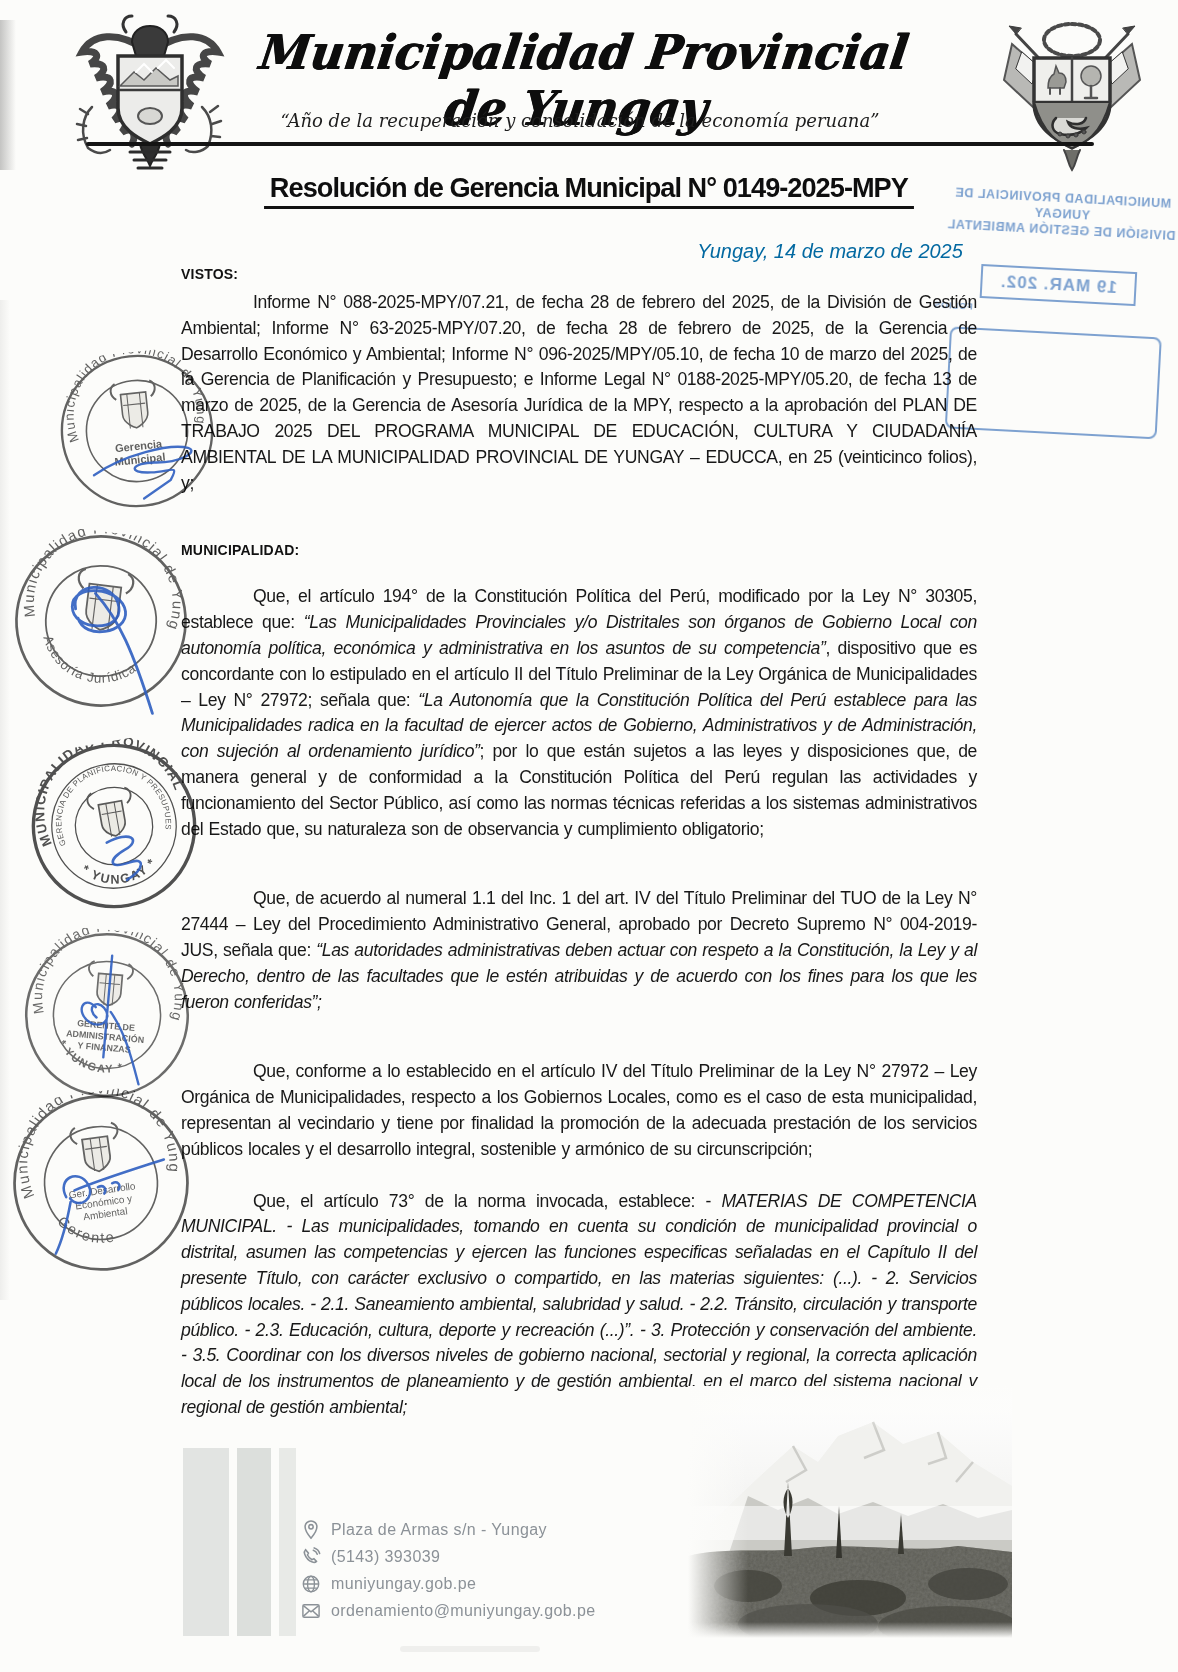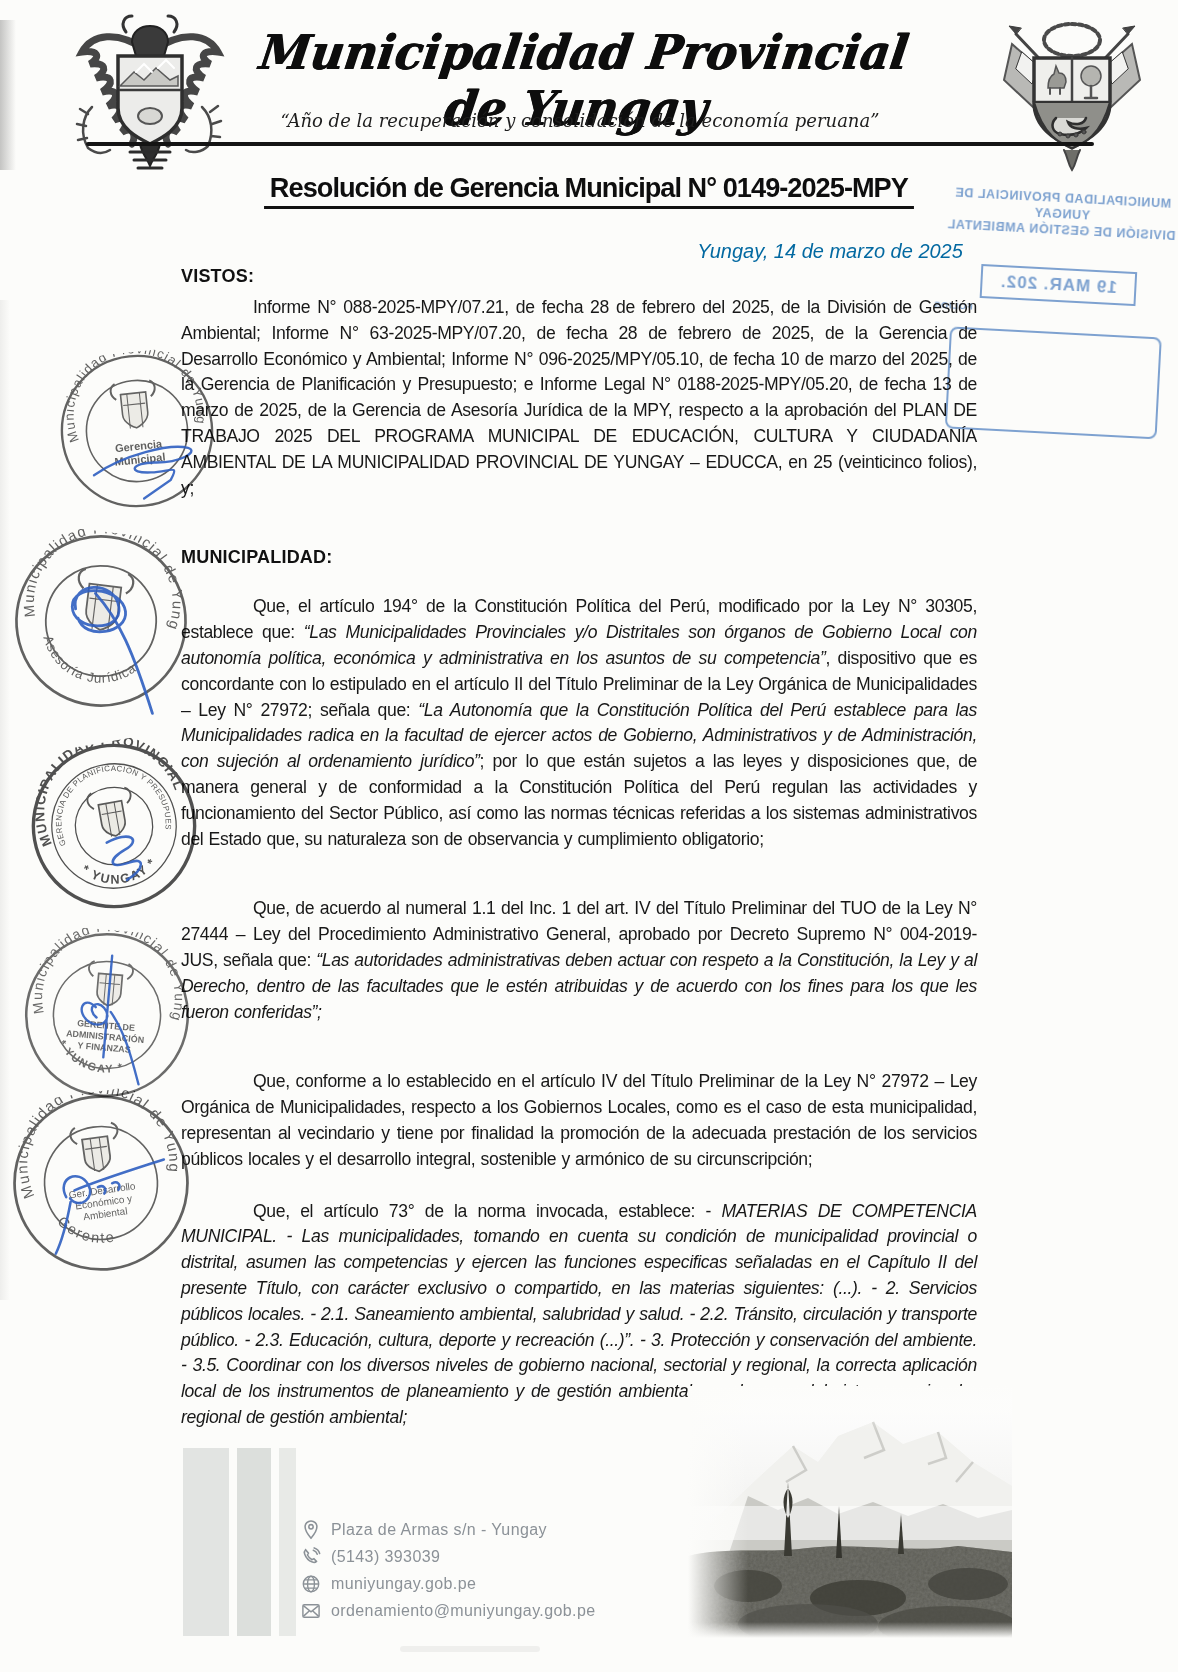--- a/index.html
+++ b/index.html
@@ -30,21 +30,21 @@
      transform:rotate(3deg);mix-blend-mode:multiply;filter:blur(.4px);}
   .registry-stamp .mirror{transform:scaleX(-1);}
   .rs-line{font-weight:bold;font-size:12.5px;line-height:16px;text-align:center;letter-spacing:.6px;}
   .rs-daterow{text-align:center;margin-top:30px;}
   .rs-datebox{display:inline-block;border:2.5px solid #4d80c4;padding:5px 18px;
      font-size:17px;font-weight:bold;letter-spacing:1px;}
   .rs-box{width:208px;height:98px;border:2.5px solid #4d80c4;border-radius:8px;margin:16px auto 0 auto;}
   .rs-side{font-size:9px;font-weight:bold;letter-spacing:1px;text-align:right;margin-top:4px;}
   
   .flow{position:absolute;left:181px;top:266px;width:796px;}
-  .sec-label{font-weight:bold;font-size:18px;letter-spacing:.2px;margin:0 0 8px 0;color:#111;}
+  .sec-label{font-weight:bold;font-size:14px;letter-spacing:.2px;margin:0 0 8px 0;color:#111;}
   .para{margin:0 0 44px 0;text-align:justify;font-size:17.6px;line-height:25.8px;
      letter-spacing:-.35px;word-spacing:.6px;text-indent:72px;color:#181818;}
   .para.mb-lg{margin-bottom:46px;}
   .para.mb-sm{margin-bottom:26px;}
   .sec-label.mt{margin-top:0;}
   .run-i{font-style:italic;}
   
   .seal{position:absolute;mix-blend-mode:multiply;}
   .seal svg{display:block;}
   

